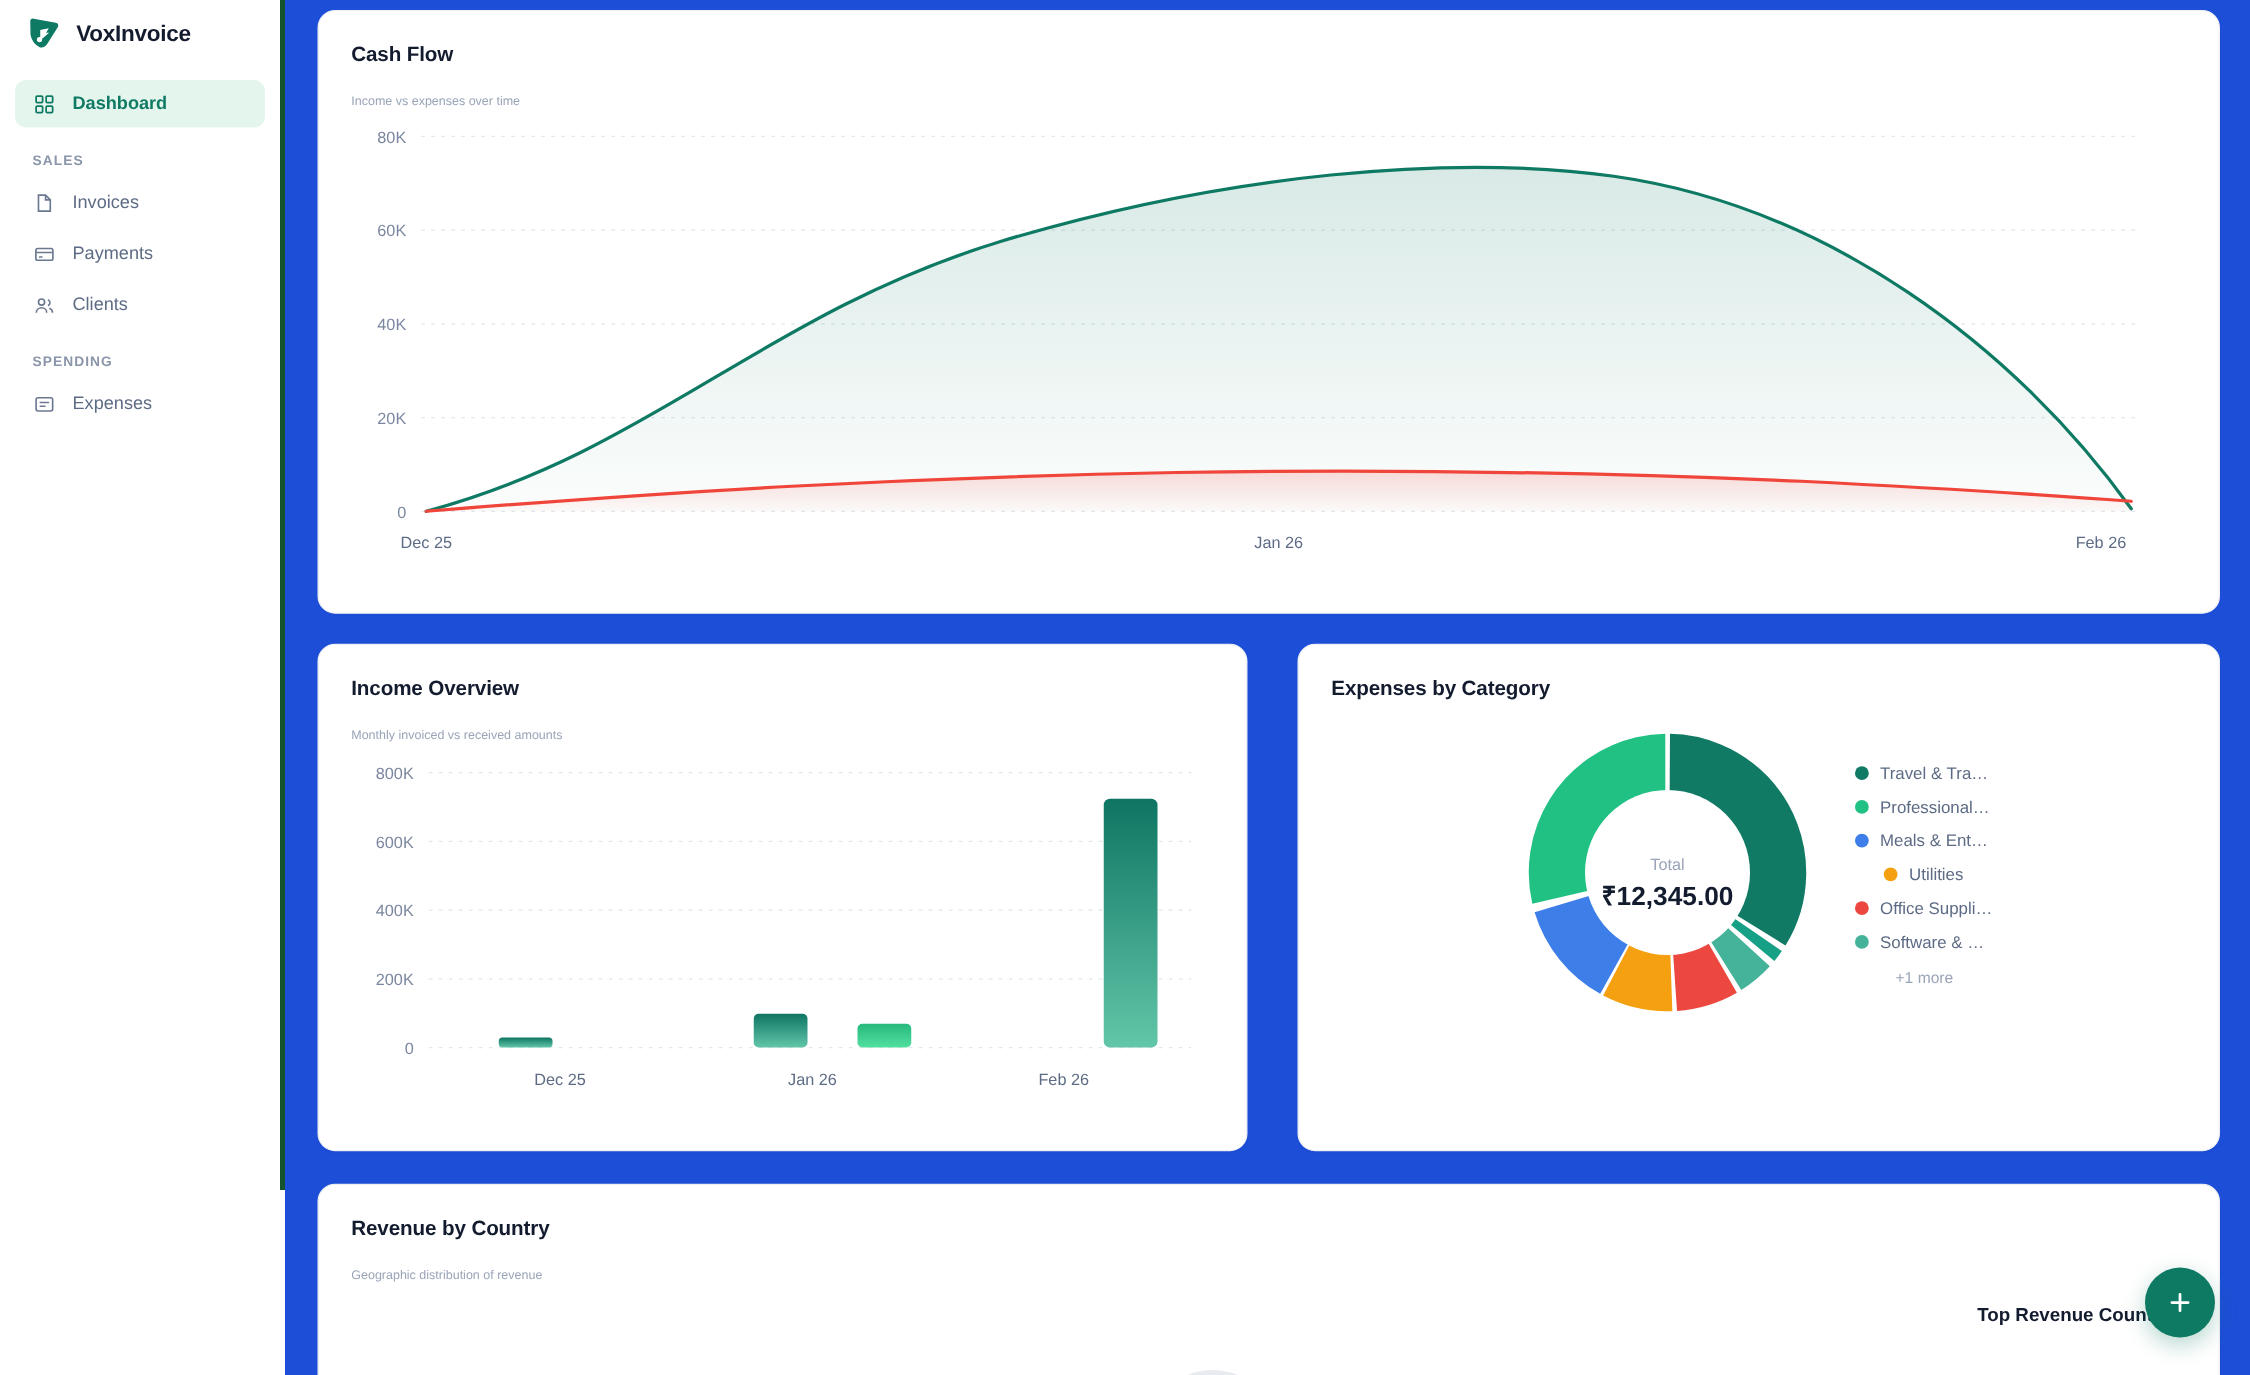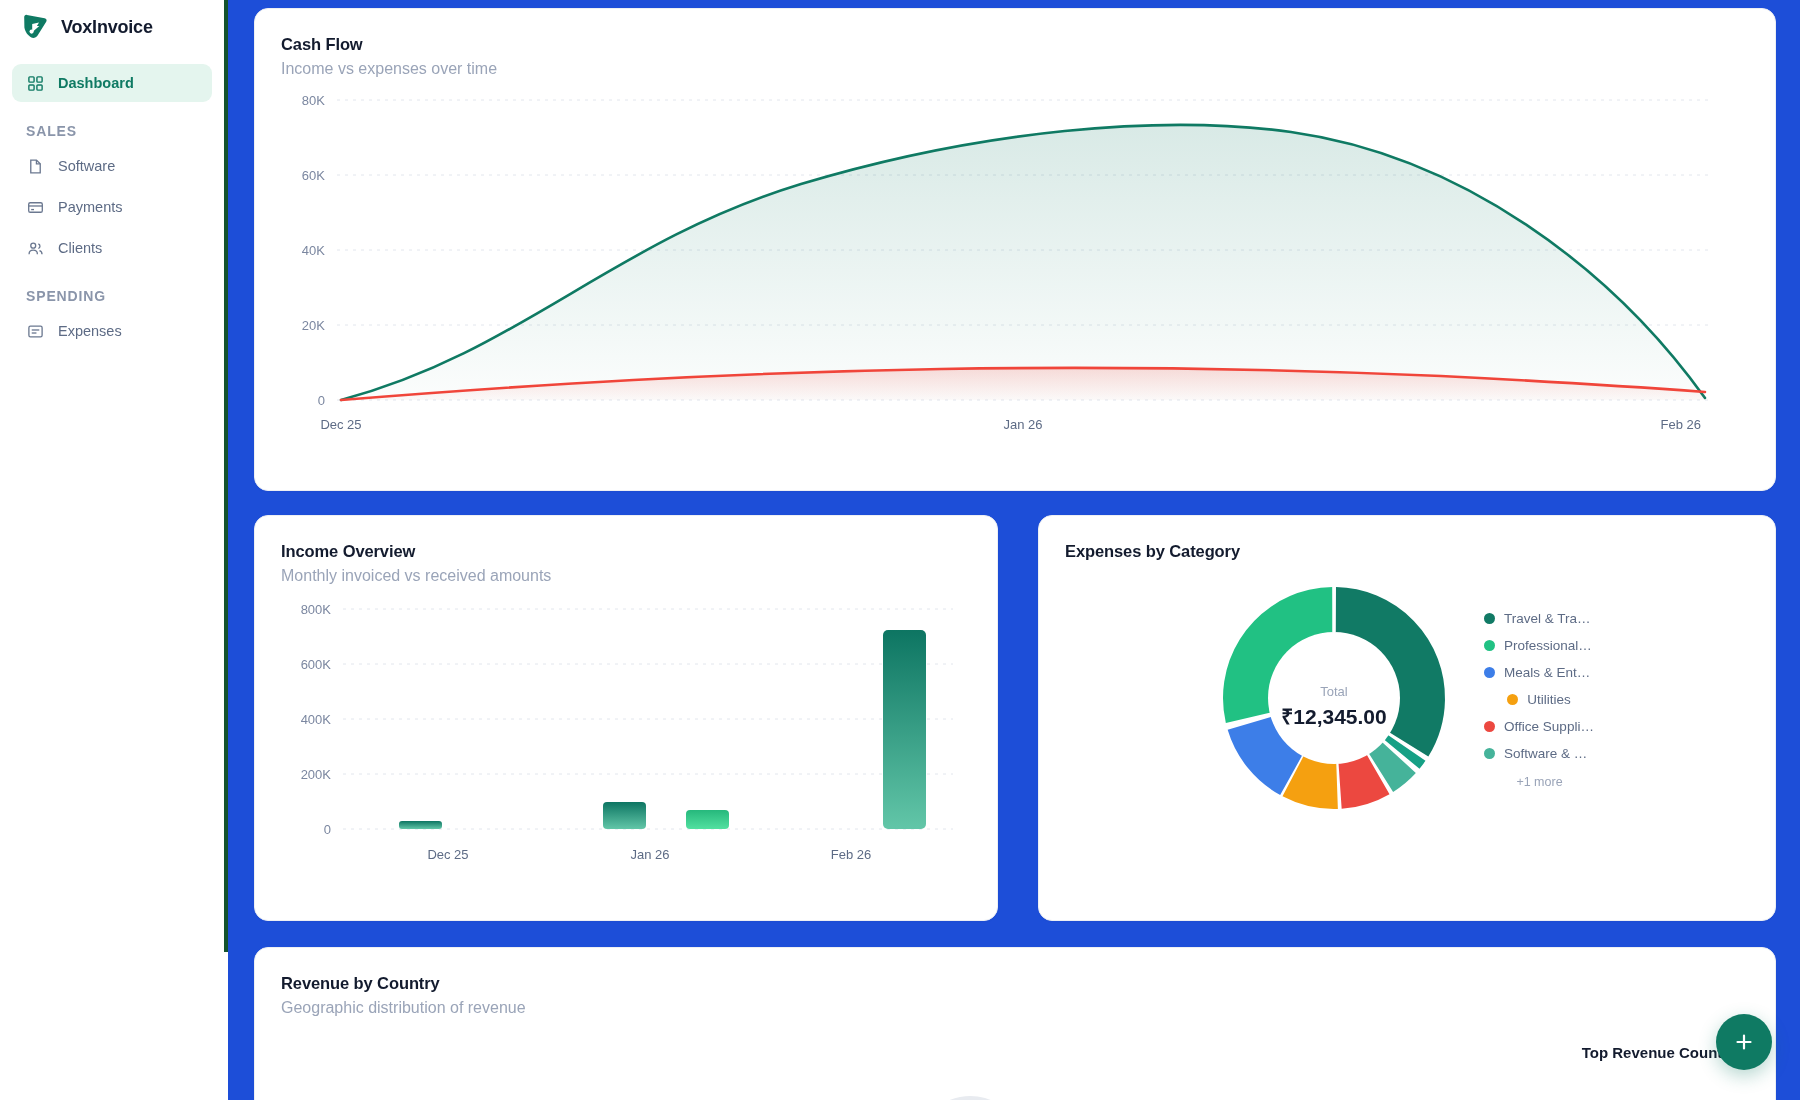--- a/index.html
+++ b/index.html
@@ -37,21 +37,21 @@
     border-radius: 9px;
     color: #5d6b85; font-size: 14.5px;
     cursor: pointer;
     margin-bottom: 3px;
   }
   .nav-item.active {
     background: #e4f5ee; color: #0f7a63; font-weight: 600;
   }
   .nav-item .ico { width: 18px; height: 18px; flex: 0 0 18px; display:flex; align-items:center; justify-content:center;}
   .nav-group-label {
-    font-size: 14px; font-weight: 700; color: #8a95aa;
+    font-size: 11px; font-weight: 700; color: #8a95aa;
     letter-spacing: 0.85px;
     padding: 18px 14px 8px 14px;
   }
   .sidebar-footer {
     margin-top: auto;
     padding: 0 12px 18px 12px;
   }
 
   
   .main {
@@ -67,21 +67,21 @@
     border-radius: 14px;
     box-shadow: 0 1px 2px rgba(20,30,50,0.03);
     padding: 26px 26px 18px 26px;
     position: relative;
   }
   .card-title {
     font-size: 16.5px; font-weight: 700; color: #131b2e;
     letter-spacing: -0.1px;
   }
   .card-sub {
-    font-size: 16px; color: #9aa4b8; margin-top: 6px;
+    font-size: 10px; color: #9aa4b8; margin-top: 22px;
   }
 
   .row2 { display: flex; gap: 40px; margin-top: 24px; }
   .row2 > .card { flex: 1 1 0; }
 
   
   .axis-label { font-size: 13px; fill: #7b87a0; font-family: "Liberation Sans", sans-serif; }
   .axis-label-x { font-size: 13px; fill: #5d6b85; font-family: "Liberation Sans", sans-serif; }
 
   
@@ -152,21 +152,21 @@
 
       <div class="nav-group-label">SALES</div>
 
       <div class="nav-item">
         <span class="ico">
           <svg viewBox="0 0 18 18" width="17" height="17" fill="none" stroke="#6b7890" stroke-width="1.4">
             <path d="M4 2.2h6l4 4v9.6H4z"></path>
               <path d="M10 2.2v4h4"></path>
           </svg>
         </span>
-        <span>Software</span>
+        <span>Invoices</span>
       </div>
 
       <div class="nav-item">
         <span class="ico">
           <svg viewBox="0 0 18 18" width="17" height="17" fill="none" stroke="#6b7890" stroke-width="1.4">
             <rect x="1.8" y="4" width="14.4" height="10" rx="1.6"></rect>
               <path d="M1.8 7.4h14.4"></path>
               <path d="M4.4 11.2h3"></path>
           </svg>
         </span>

